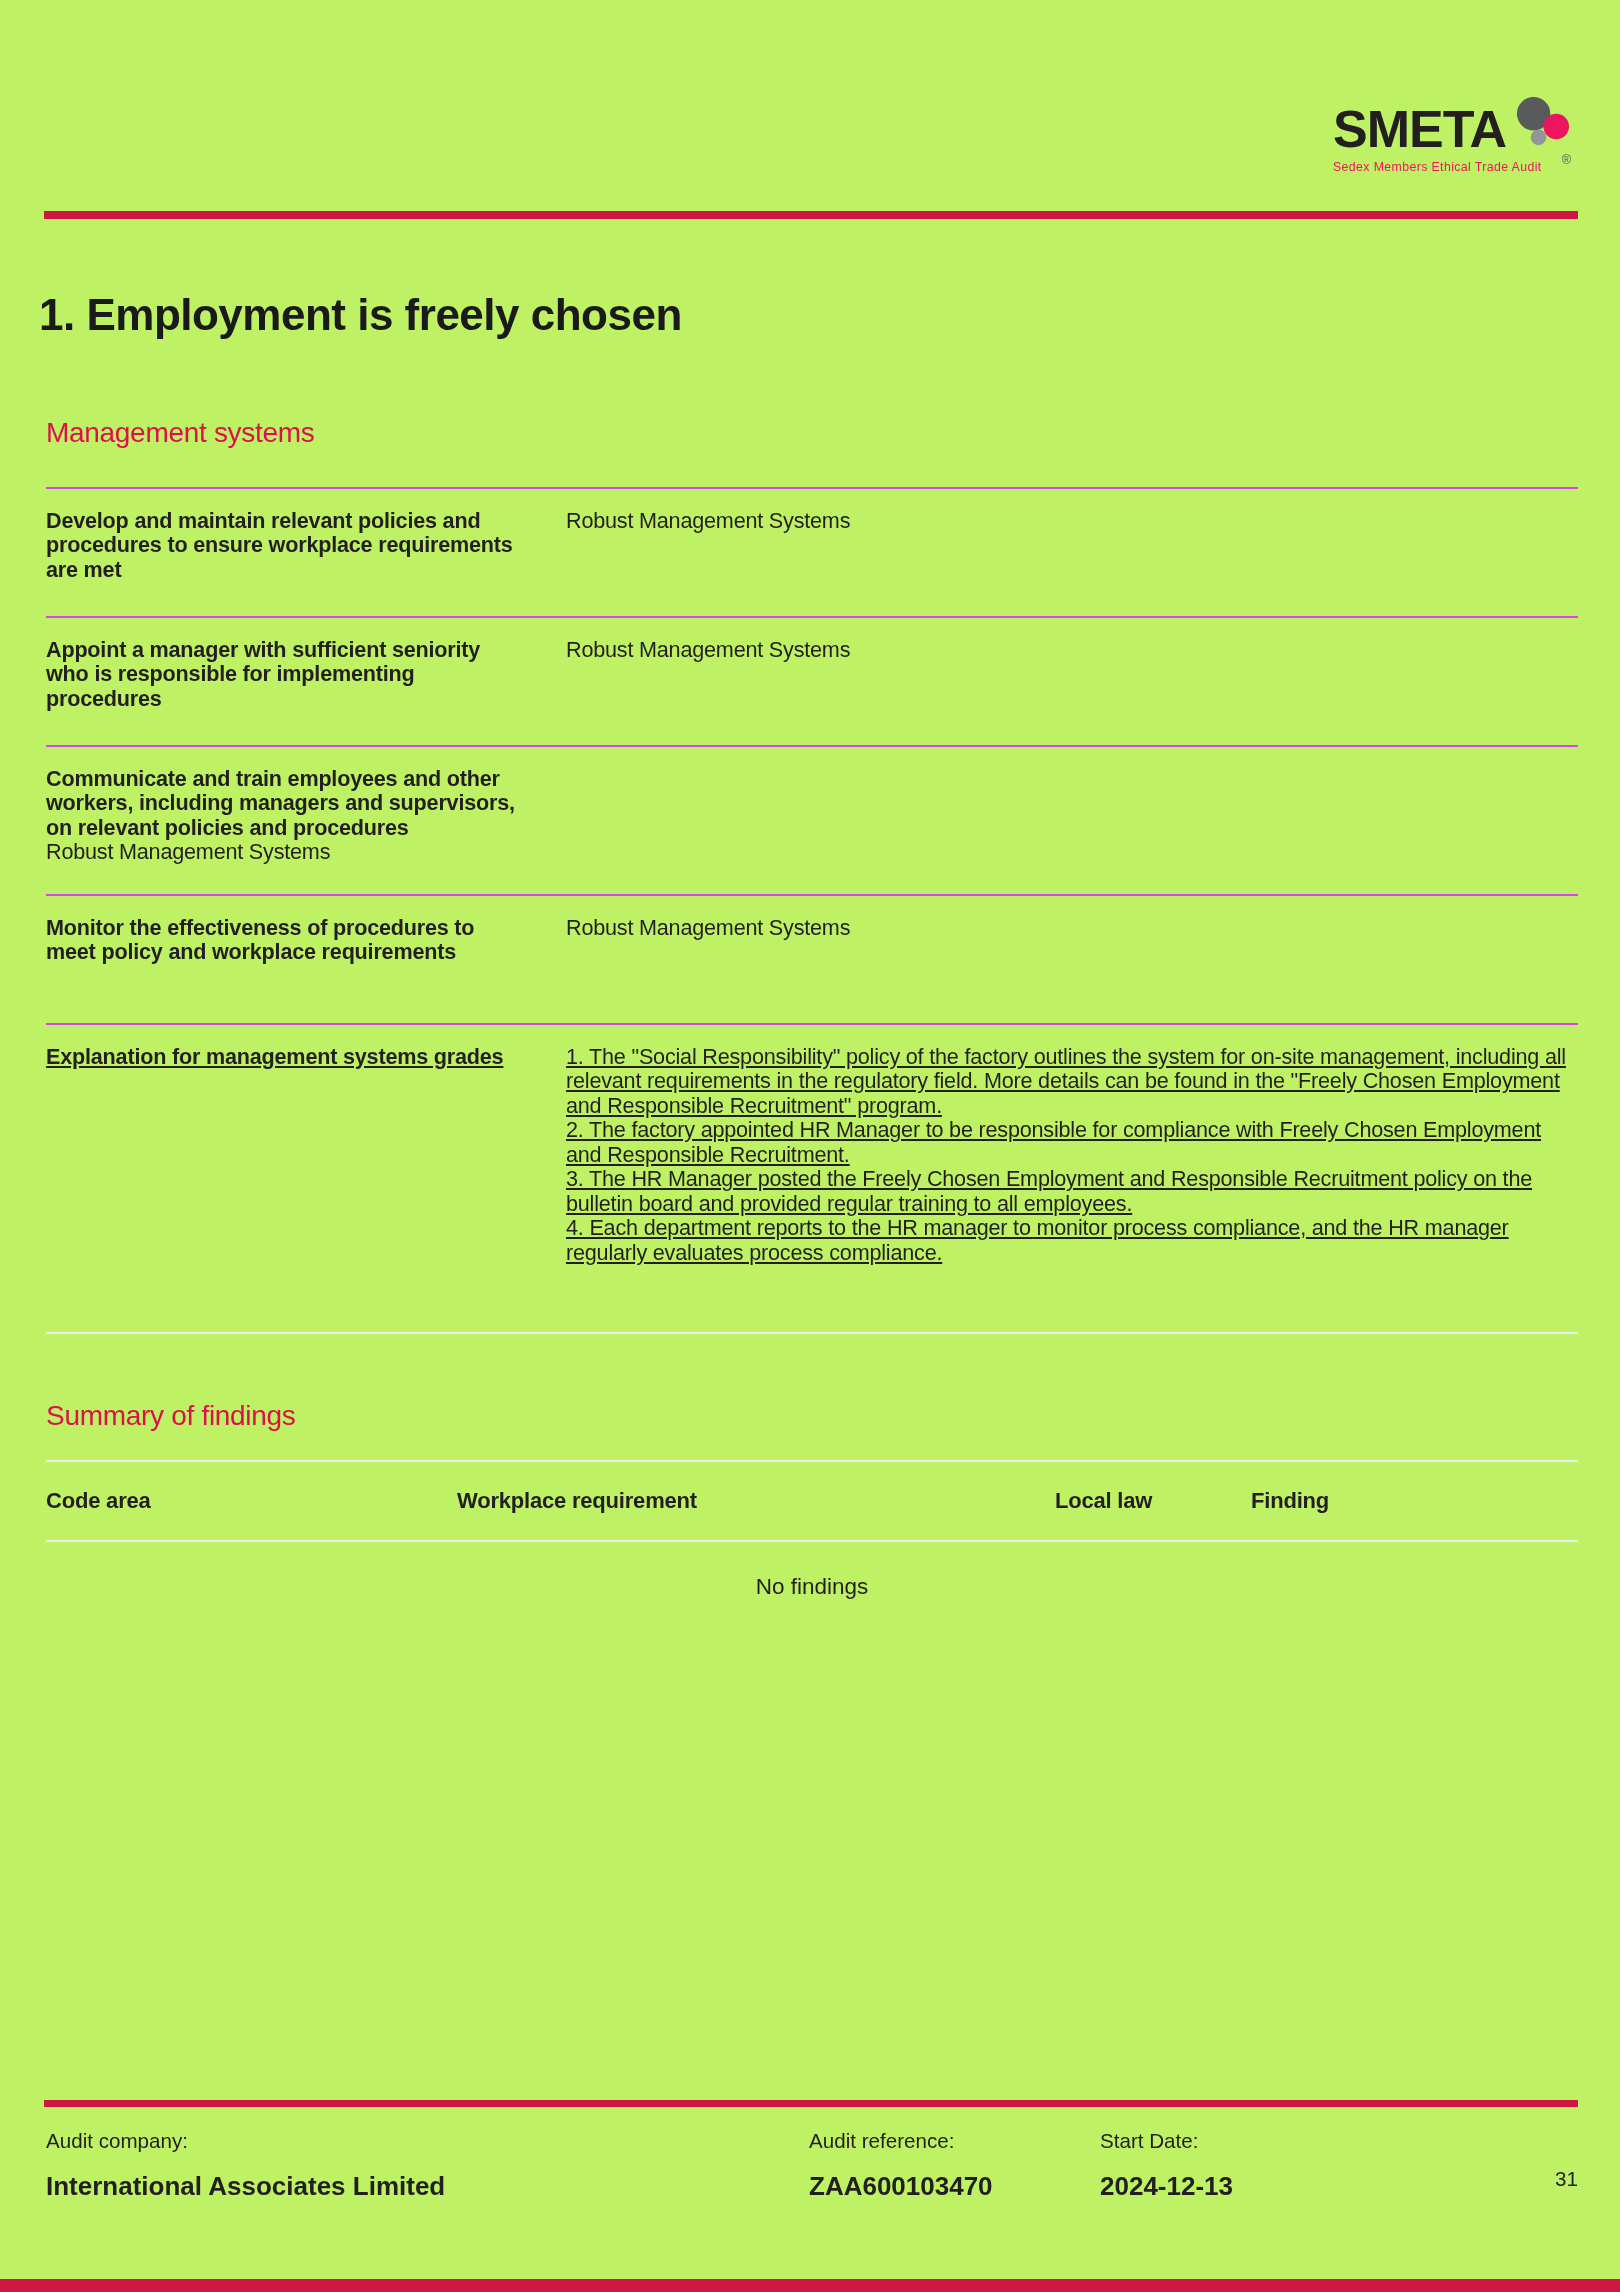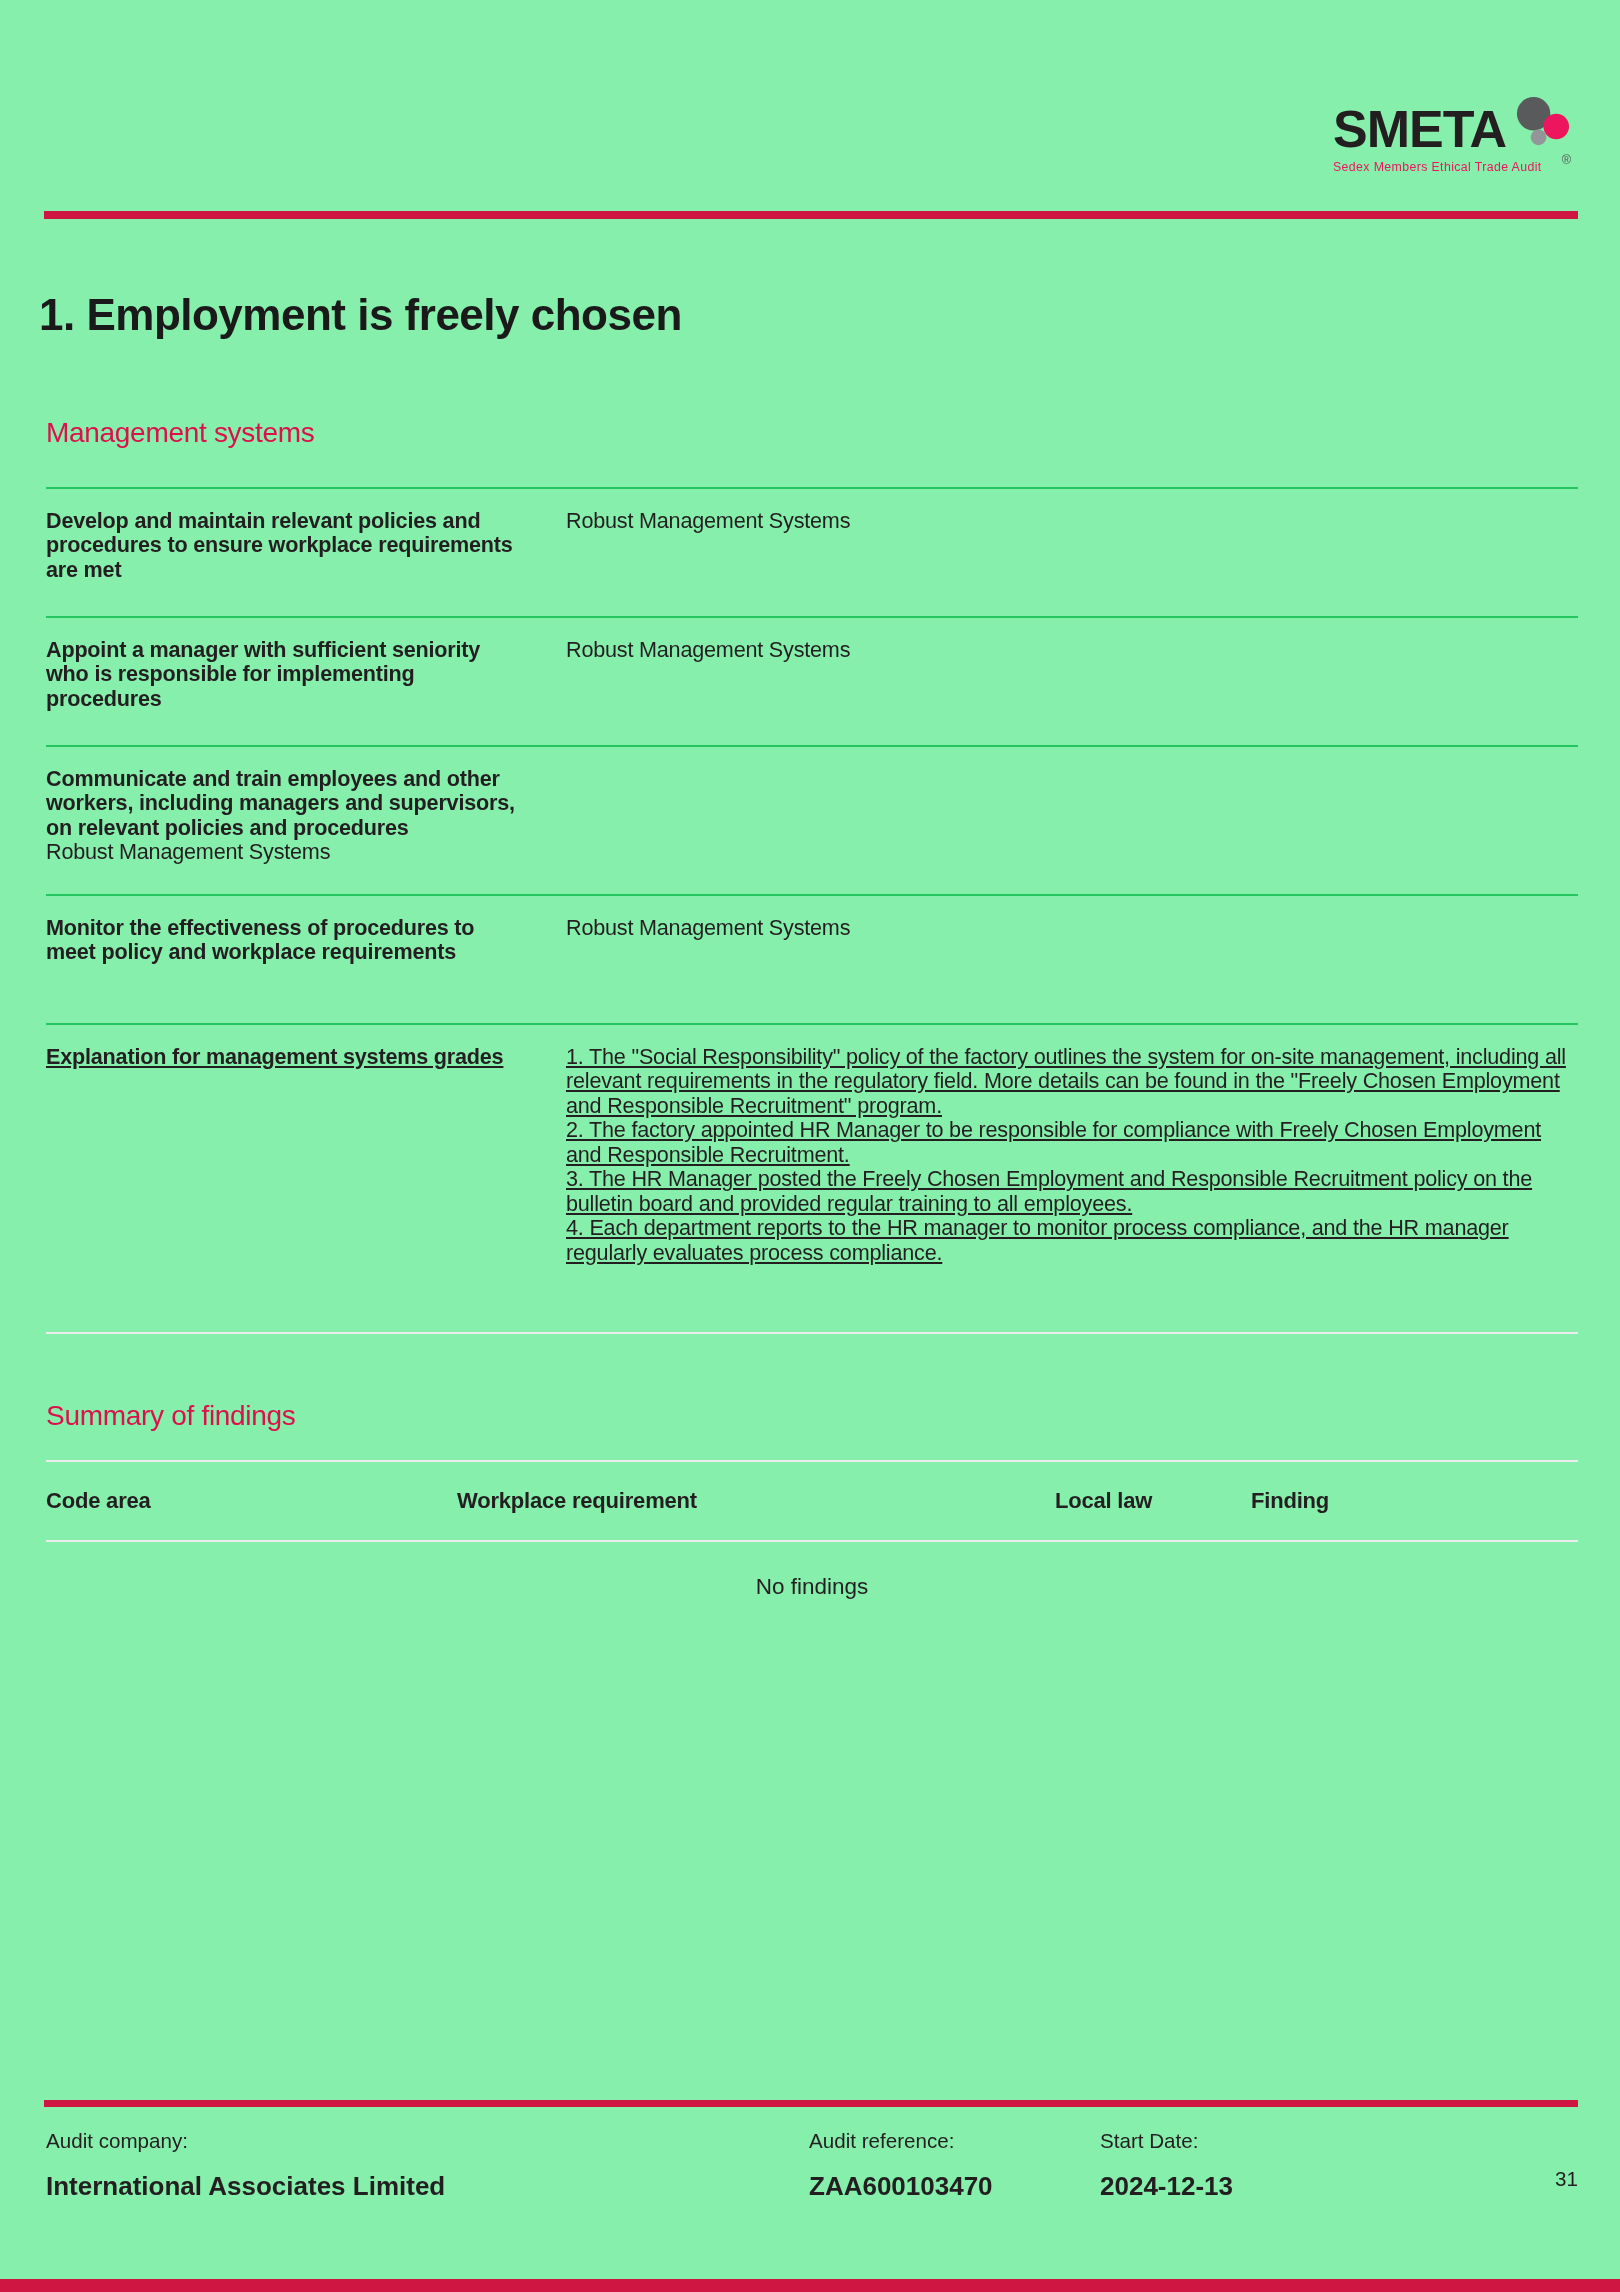--- a/index.html
+++ b/index.html
@@ -2,21 +2,21 @@
 <html><head>
 <meta charset="utf-8">
 <style>
   * { margin: 0; padding: 0; box-sizing: border-box; }
   html, body { background: #ffffff; }
   body { font-family: "Liberation Sans", sans-serif; color: #231f20; }
   .page {
     position: relative;
     width: 1620px;
     height: 2293px;
-    background: #86efac;
+    background: #bef264;
     overflow: hidden;
   }
 
   
   .logo { position: absolute; top: 102px; right: 49px; text-align: left; }
   .logo-row { display: flex; align-items: flex-start; }
   .logo-word {
     font-size: 52px; font-weight: 700; color: #231f20;
     letter-spacing: -1px; line-height: 55px;
   }
@@ -57,21 +57,21 @@
   }
   .ms-heading { position: absolute; top: 417px; left: 46px; }
   .sf-heading { position: absolute; top: 1400px; left: 46px; }
 
   
   .ms-table {
     position: absolute; top: 487px; left: 46px; width: 1532px;
   }
   .ms-row {
     display: flex;
-    border-top: 2px solid #22c55e;
+    border-top: 2px solid #d946ef;
     padding-top: 19.6px;
   }
   .ms-row:nth-child(1) { min-height: 129px; }
   .ms-row:nth-child(2) { min-height: 129px; }
   .ms-row:nth-child(3) { min-height: 149px; flex-direction: column; }
   .ms-row:nth-child(4) { min-height: 129px; }
   .ms-row:nth-child(5) { min-height: 311px; border-bottom: 2px solid #ececec; text-decoration: underline; }
   .ms-label {
     width: 520px; padding-right: 39px;
     font-size: 21.6px; font-weight: 700; line-height: 24.5px;

